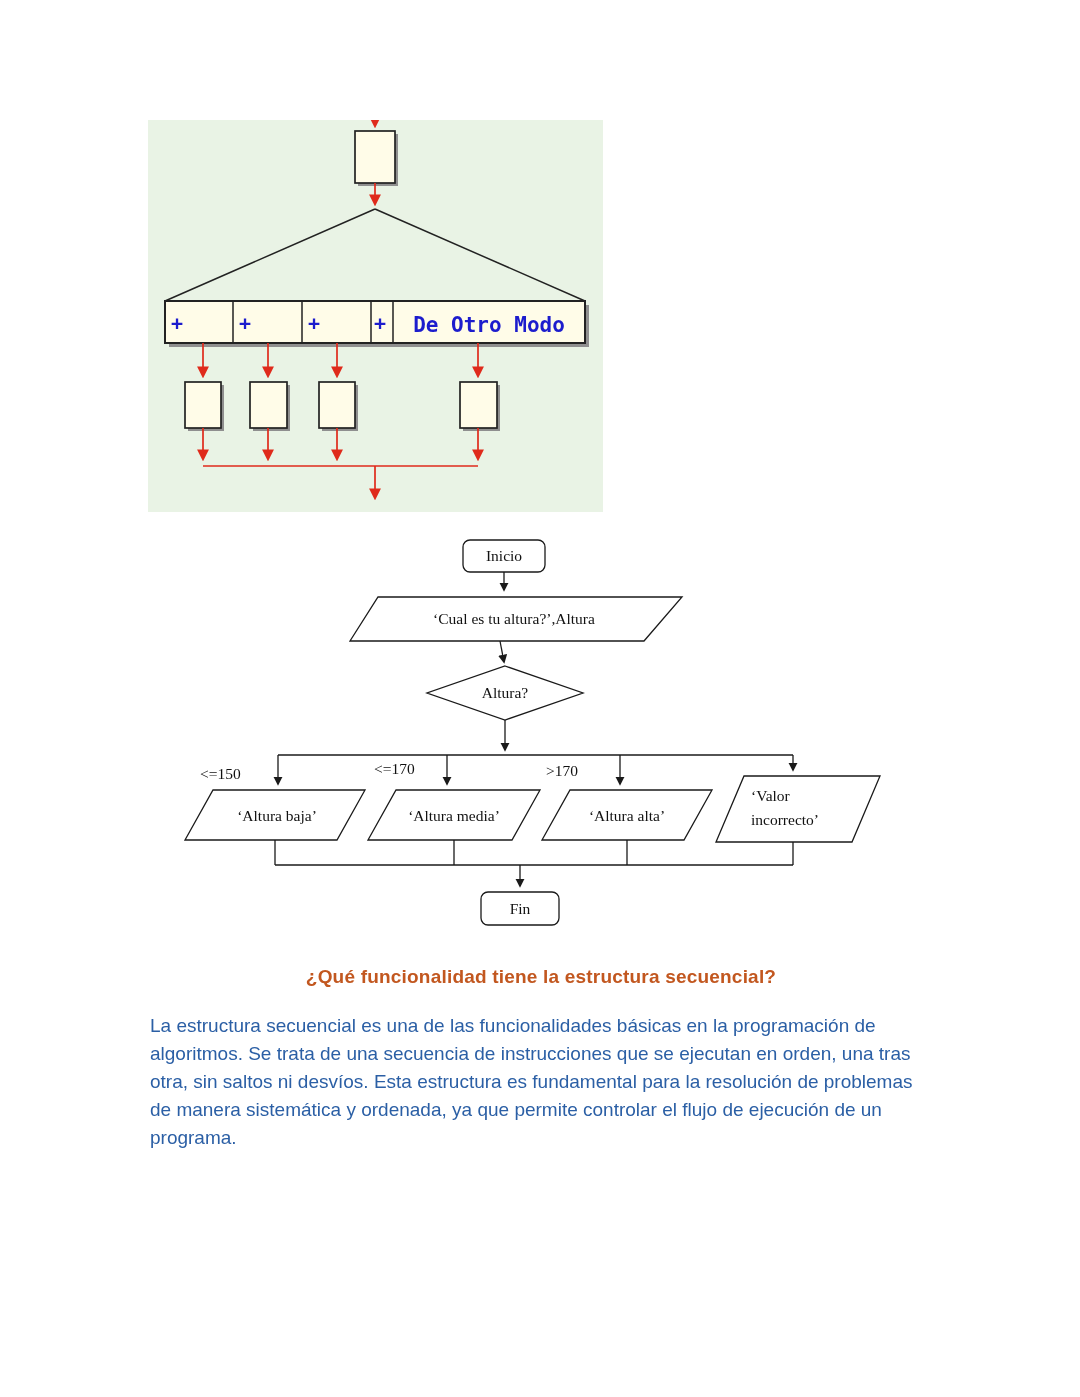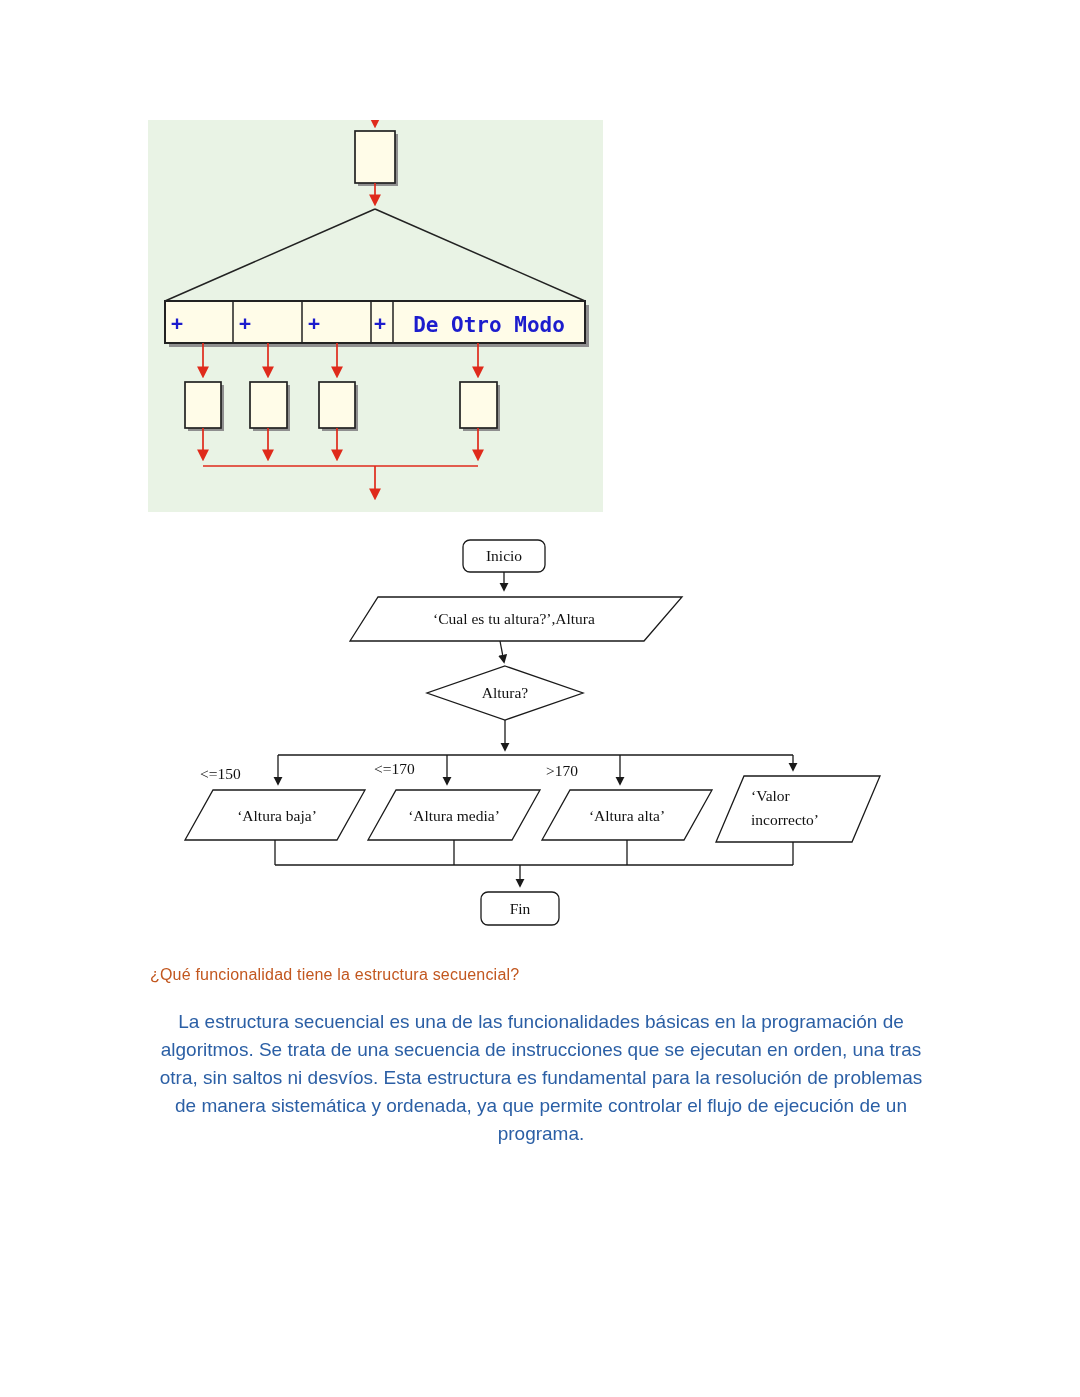--- a/index.html
+++ b/index.html
@@ -23,27 +23,26 @@
 
   
   .shape { fill:#ffffff; stroke: var(--line_black, #1a1a1a); stroke-width:1.3; }
   .fl    { stroke: var(--line_black, #1a1a1a); stroke-width:1.3; fill:none; }
   .ftext { font-family:"Liberation Serif", serif; font-size:15.5px; fill:#111; }
   .mid   { text-anchor:middle; }
 
   
   .article { position:absolute; left:150px; top:966px; width:782px; }
   .article h1 {
-    font-size:16px; font-weight:400; color: var(--accent_orange, #c2571f);
-    text-align:left; margin-bottom:24px; letter-spacing:0.2px;
+    font-size:19px; font-weight:700; color: var(--accent_orange, #c2571f);
+    text-align:center; margin-bottom:24px; letter-spacing:0.2px;
   }
   .article p {
     font-size:19px; line-height:28px; color: var(--body_blue, #2b5fa5);
     margin-bottom:15px;
-    text-align:center;
   }
 </style>
 </head>
 <body>
 
 <div class="page">
 
   <svg class="case-diagram" width="455" height="392" viewBox="0 0 455 392">
     <defs>
       <marker id="ar" viewBox="0 0 10 10" refX="8" refY="5" markerWidth="7" markerHeight="7" orient="auto">

